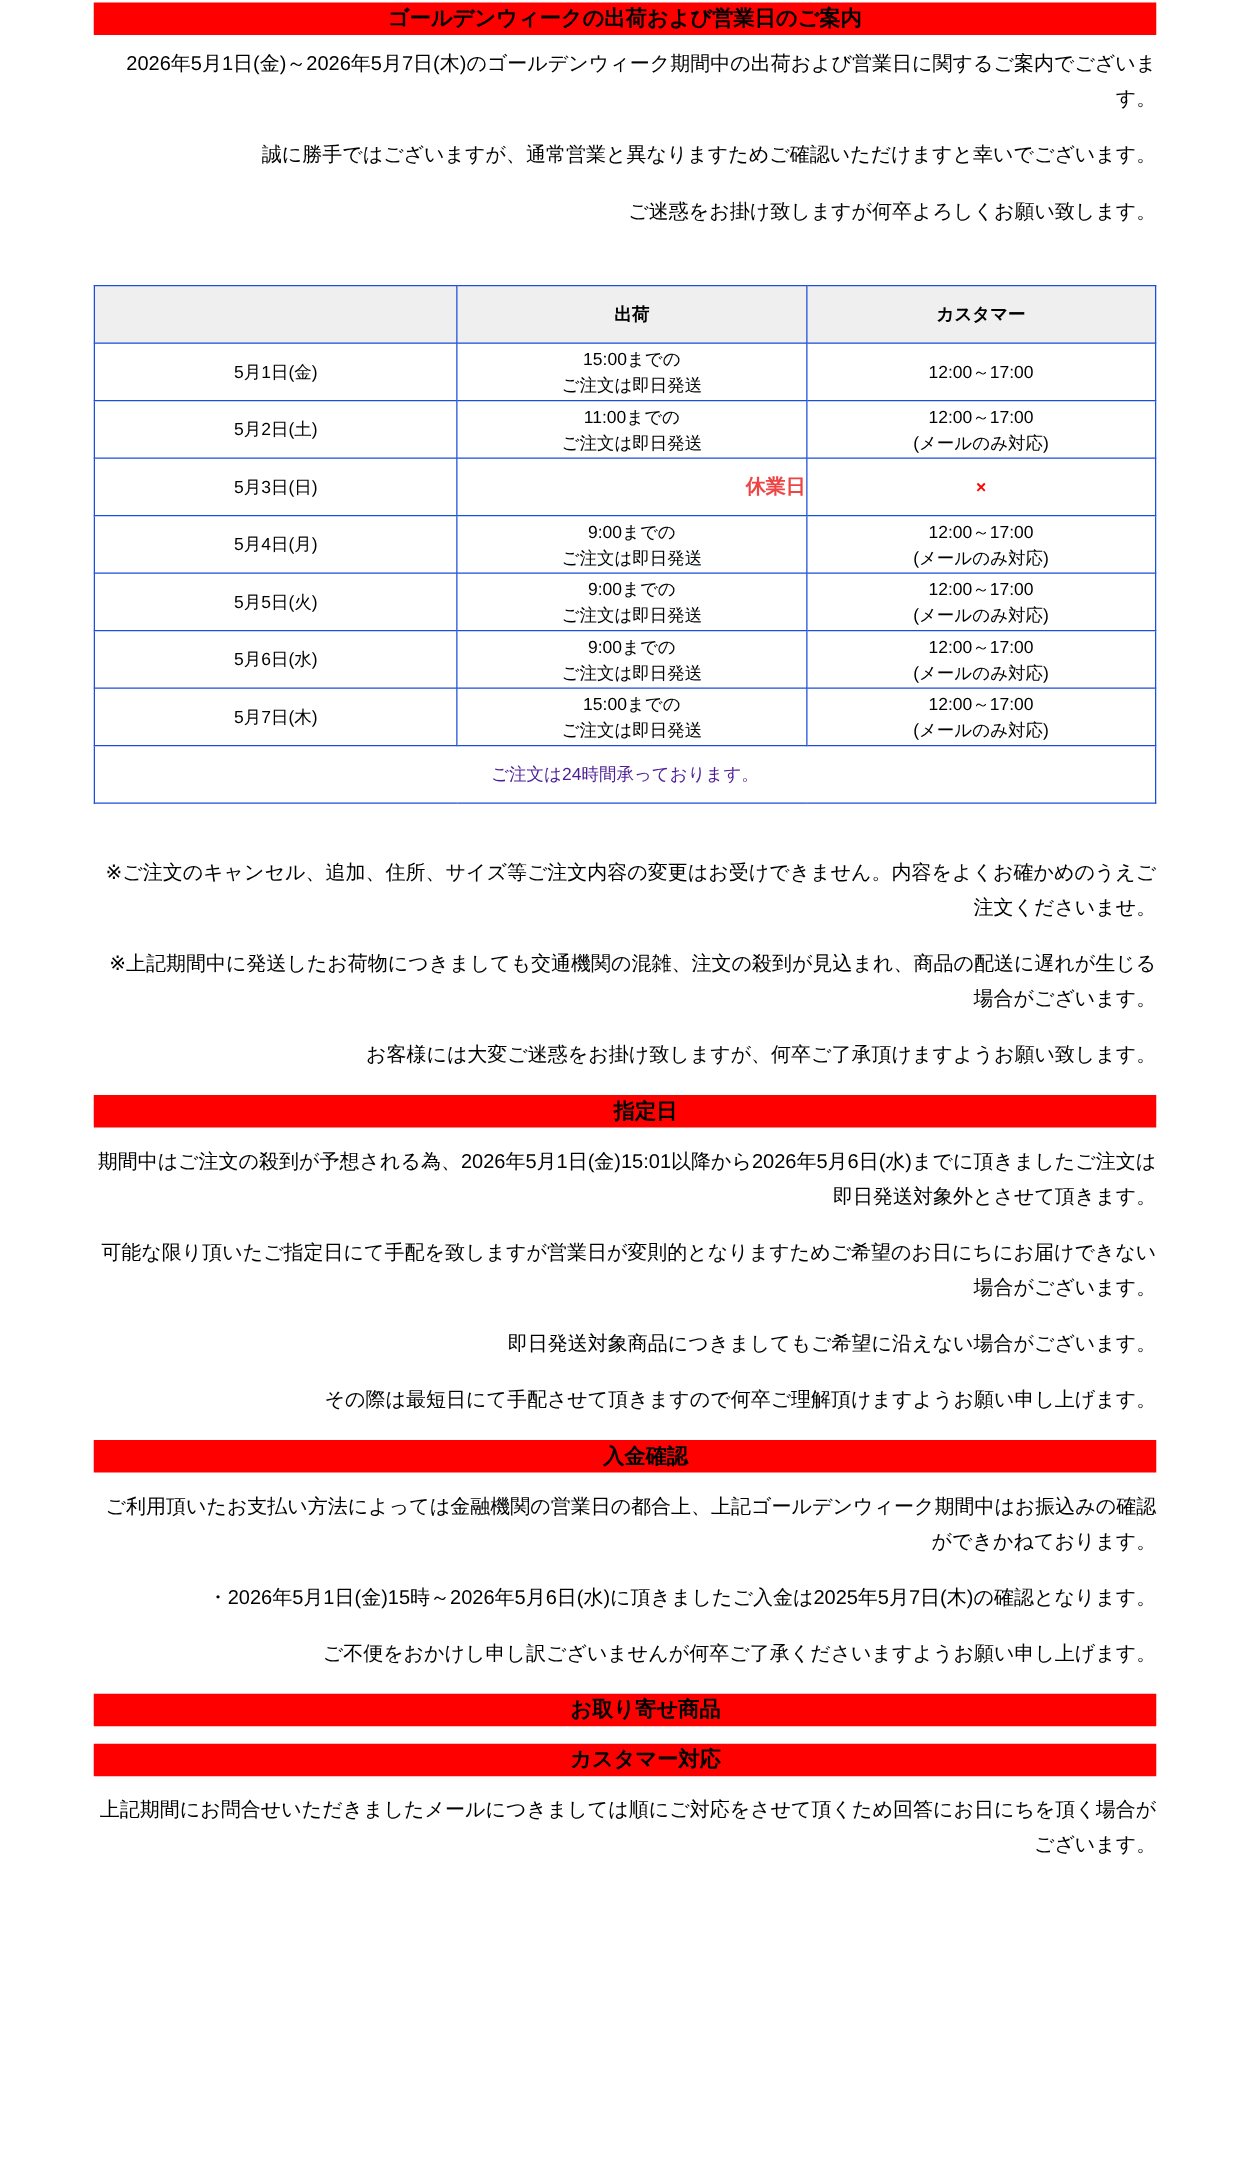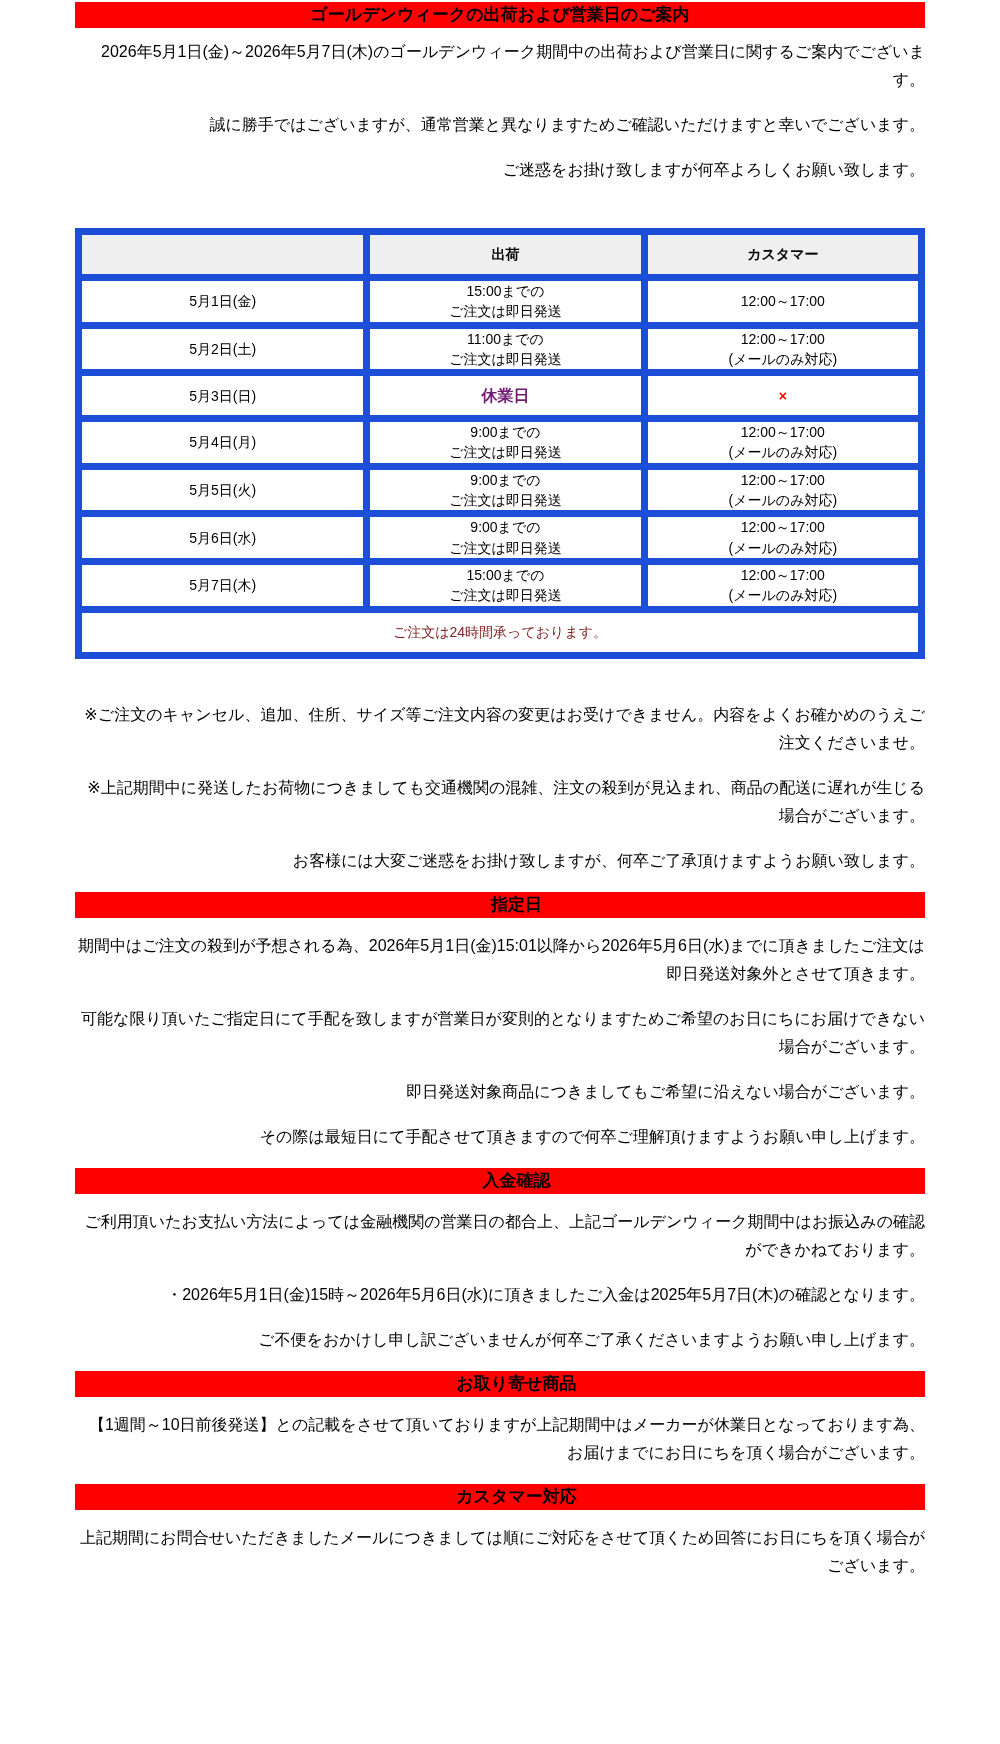--- a/index.html
+++ b/index.html
@@ -35,48 +35,49 @@
     margin: 0 0 17px 0;
     text-align: right;
   }
   table.schedule-table {
     width: 100%;
     border-collapse: collapse;
     margin: 44px 0 42px 0;
   }
   table.schedule-table th,
   table.schedule-table td {
-    border: 7px solid #1d4ed8;
+    border: 1px solid #1d4ed8;
     text-align: center;
     vertical-align: middle;
     font-size: 14px;
     font-weight: normal;
   }
   table.schedule-table th {
     background: #efefef;
     height: 46px;
     font-weight: bold;
   }
   table.schedule-table td { height: 46px; line-height: 1.45; }
   table.schedule-table col.c-date { width: 34.2%; }
   table.schedule-table col.c-ship { width: 32.9%; }
   table.schedule-table col.c-cust { width: 32.9%; }
   .cell-line { display: block; }
   tr.closed .ship .cell-line {
-    color: #701a75;
+    color: #ef4444;
     font-weight: bold;
     font-size: 16px;
+    text-align: right;
   }
   tr.closed .cust .cell-line {
     color: #ff0000;
     font-weight: bold;
     font-size: 14px;
   }
   td.table-note {
-    color: #7f1d1d;
+    color: #4c1d95;
     font-weight: bold;
     font-size: 16px;
     height: 44px;
   }
 </style>
 </head>
 <body>
 
 <div class="container">
 
@@ -190,18 +191,17 @@
   <p class="body-text">可能な限り頂いたご指定日にて手配を致しますが営業日が変則的となりますためご希望のお日にちにお届けできない場合がございます。</p>
   <p class="body-text">即日発送対象商品につきましてもご希望に沿えない場合がございます。</p>
   <p class="body-text">その際は最短日にて手配させて頂きますので何卒ご理解頂けますようお願い申し上げます。</p>
 
   <div class="red-bar section-bar">入金確認</div>
   <p class="body-text">ご利用頂いたお支払い方法によっては金融機関の営業日の都合上、上記ゴールデンウィーク期間中はお振込みの確認ができかねております。</p>
   <p class="body-text">・2026年5月1日(金)15時～2026年5月6日(水)に頂きましたご入金は2025年5月7日(木)の確認となります。</p>
   <p class="body-text">ご不便をおかけし申し訳ございませんが何卒ご了承くださいますようお願い申し上げます。</p>
 
   <div class="red-bar section-bar">お取り寄せ商品</div>
-  <p class="body-text">【1週間～10日前後発送】との記載をさせて頂いておりますが上記期間中はメーカーが休業日となっております為、お届けまでにお日にちを頂く場合がございます。</p>
 
   <div class="red-bar section-bar">カスタマー対応</div>
   <p class="body-text">上記期間にお問合せいただきましたメールにつきましては順にご対応をさせて頂くため回答にお日にちを頂く場合がございます。</p>
 
 </div>
 
 </body></html>

